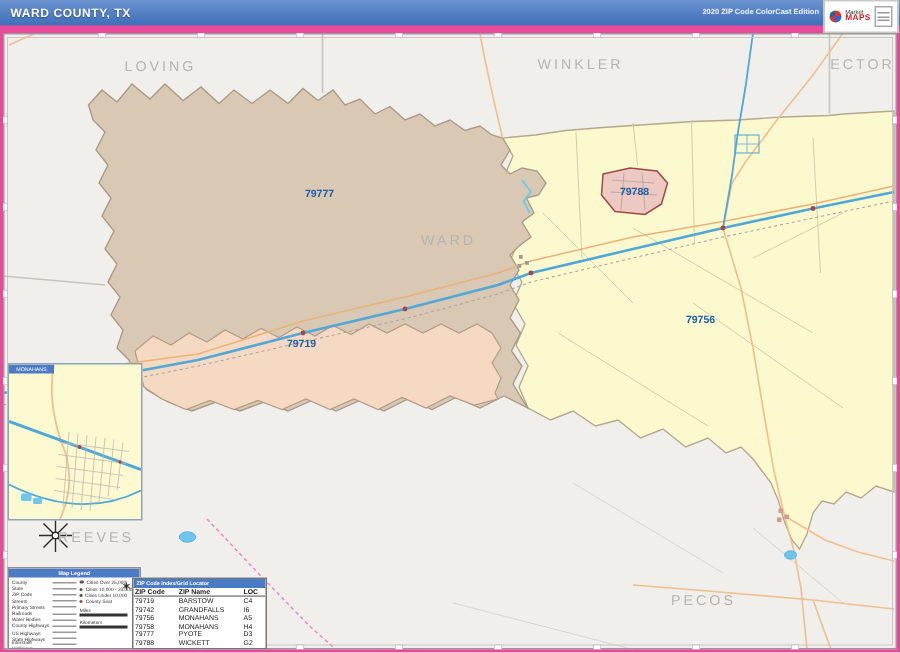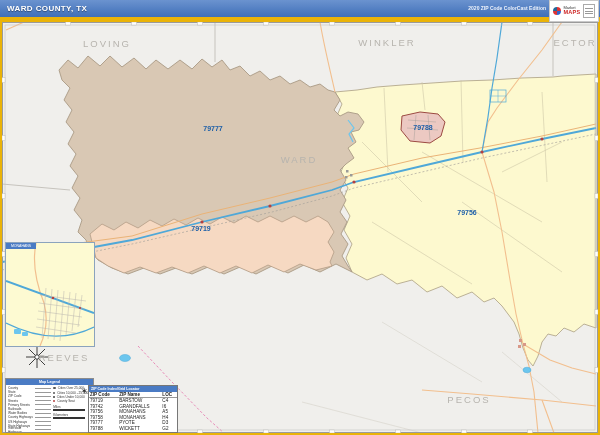--- a/index.html
+++ b/index.html
@@ -1,17 +1,17 @@
 <!DOCTYPE html>
 <html><head>
 <meta charset="utf-8">
 <style>
   html,body{margin:0;padding:0;background:#e8e8e8;}
   *{box-sizing:border-box;}
-  #stage{position:relative;width:600px;height:435px;background:#eab308;overflow:hidden;
+  #stage{position:relative;width:600px;height:435px;background:#ec4899;overflow:hidden;
          font-family:"Liberation Sans",sans-serif;padding-left:39px;}
   
   #hdr{position:absolute;left:0;top:0;width:600px;height:17px;
        background:linear-gradient(#6b93cf,#3f6fb8);display:flex;align-items:center;}
   #hdr .ttl{color:#fff;font-size:8px;font-weight:bold;letter-spacing:.4px;margin-left:7px;
             text-shadow:0 1px 1px rgba(0,0,0,.4);}
   #hdr .ed{position:absolute;right:54px;top:5px;color:#eef3fb;font-size:5px;font-weight:bold;}
   #logo{position:absolute;right:1px;top:0;width:50px;height:22px;background:#fff;
         border:1px solid #c9c9c9;display:flex;align-items:center;justify-content:center;gap:2px;z-index:30;}
   #logo .globe{width:8px;height:8px;border-radius:50%;

